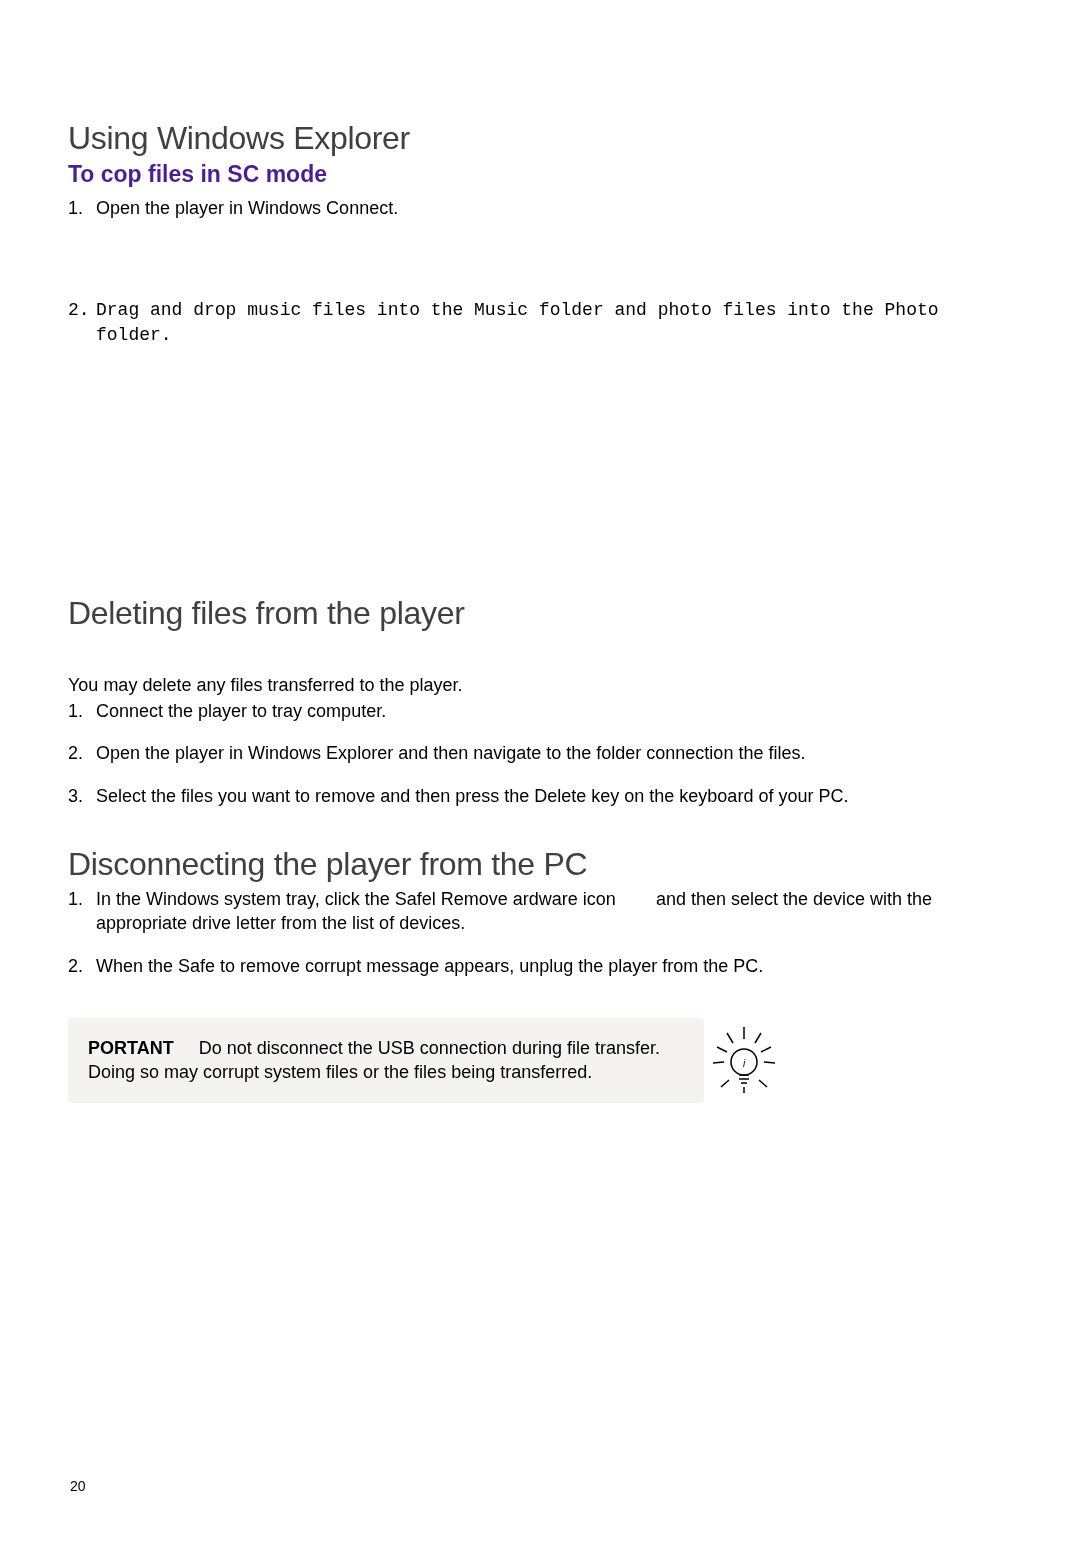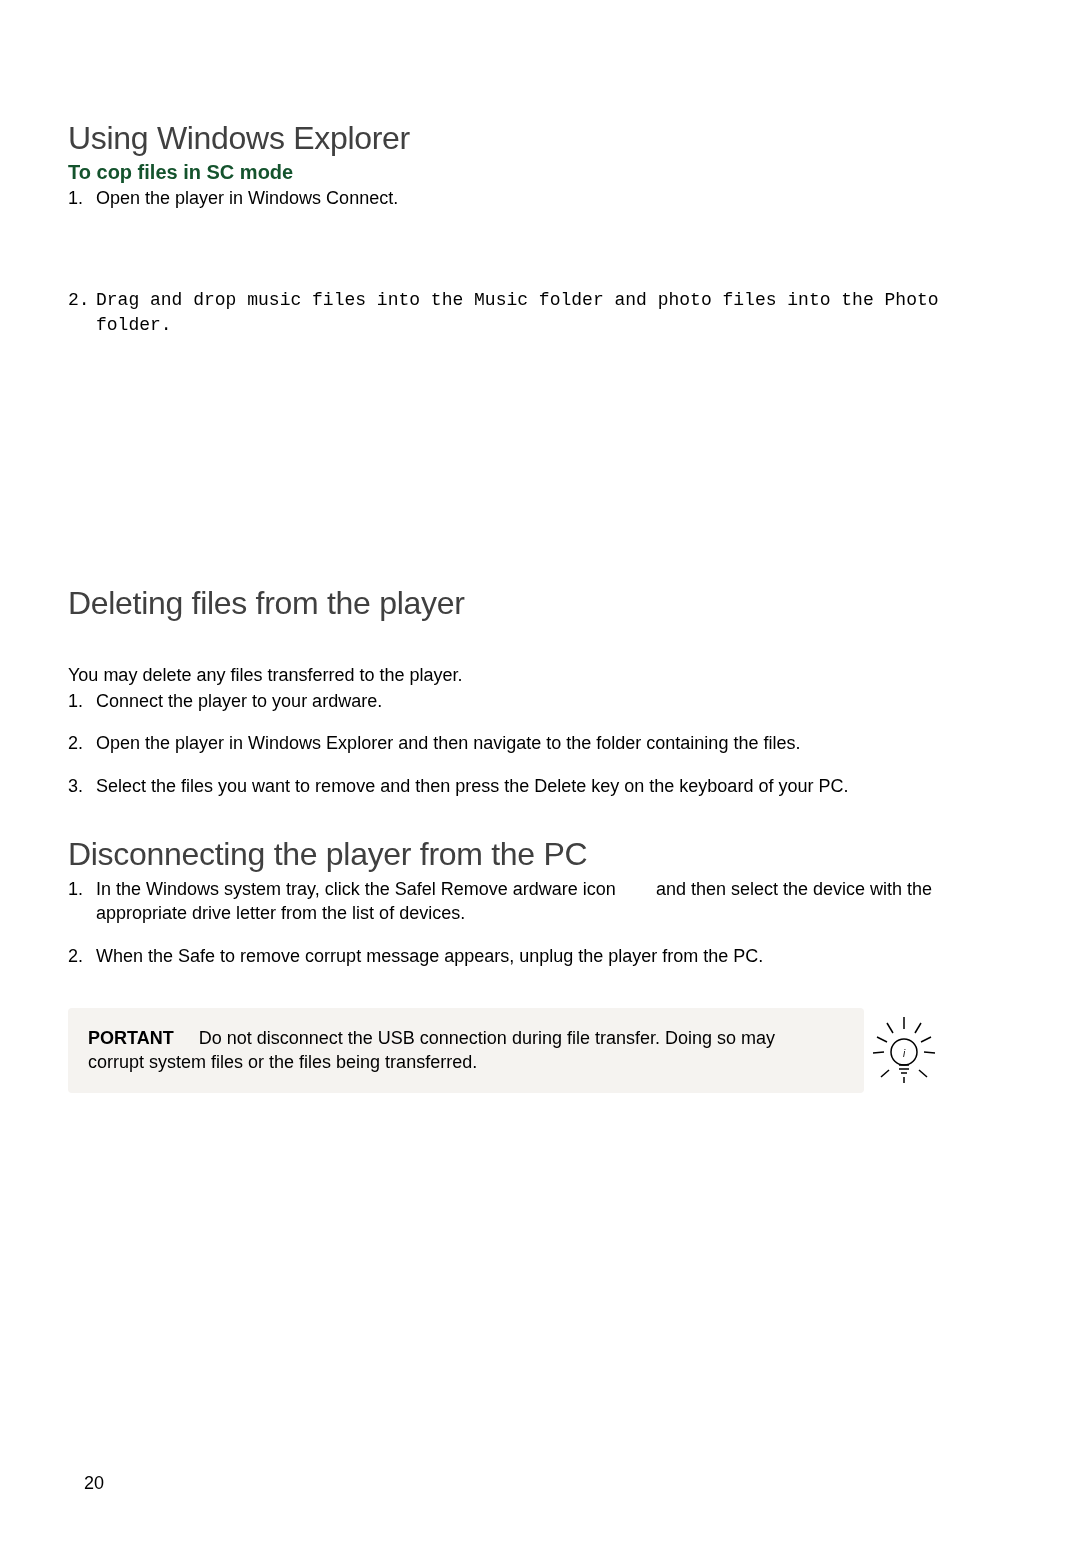--- a/index.html
+++ b/index.html
@@ -17,24 +17,24 @@
       padding: 120px 68px 60px 68px;
     }
     .section-heading {
       font-size: 32px;
       font-weight: 400;
       color: #404040;
       margin-bottom: 4px;
       letter-spacing: -0.3px;
     }
     .subheading {
-      font-size: 20px;
+      font-size: 23px;
       font-weight: 700;
-      color: #14532d;
-      margin-bottom: 2px;
+      color: #4c1d95;
+      margin-bottom: 8px;
     }
     .step-list {
       list-style: none;
       counter-reset: step;
     }
     .step-item {
       counter-increment: step;
       font-size: 18px;
       line-height: 1.35;
       margin-bottom: 18px;
@@ -63,64 +63,64 @@
       font-weight: 400;
     }
     .callout-box {
       background: #f5f3f0;
       border-radius: 4px;
       padding: 18px 30px 18px 20px;
       margin-top: 40px;
       position: relative;
       display: flex;
       align-items: flex-start;
-      width: 796px;
+      width: 636px;
     }
     .callout-text {
       font-size: 18px;
       line-height: 1.35;
     }
     .callout-label {
       font-weight: 700;
     }
     .tip-icon {
       position: absolute;
       right: -75px;
       top: 50%;
       transform: translateY(-50%);
       width: 70px;
       height: 70px;
     }
     .page-number {
       position: absolute;
       bottom: 60px;
-      left: 84px;
-      font-size: 18px;
+      left: 70px;
+      font-size: 14px;
     }
   </style>
 </head>
 <body>
 
 <h2 class="section-heading">Using Windows Explorer</h2>
 <div class="subheading">To cop  files in  SC mode</div>
 <ol class="step-list">
   <li class="step-item">Open the player in Windows Connect.</li>
 </ol>
 <div class="gap-large"></div>
 <ol class="step-list" style="counter-reset: step 1; font-family: Liberation Mono, monospace;">
   <li class="step-item">Drag and drop music files into the Music folder and photo files into the Photo folder.</li>
 </ol>
 
 <div class="gap-huge"></div>
 
 <h2 class="section-heading">Deleting files from the player</h2>
 <div class="intro-text">You may delete any files transferred to the player.</div>
 <ol class="step-list">
-  <li class="step-item">Connect the player to your ardware.</li>
-  <li class="step-item">Open the player in Windows Explorer and then navigate to the folder containing the files.</li>
+  <li class="step-item">Connect the player to tray computer.</li>
+  <li class="step-item">Open the player in Windows Explorer and then navigate to the folder connection the files.</li>
   <li class="step-item">Select the files you want to remove and then press the Delete key on the keyboard of your PC.</li>
 </ol>
 
 <div style="height: 20px;"></div>
 
 <h2 class="section-heading">Disconnecting the player from the PC</h2>
 <ol class="step-list">
   <li class="step-item">
     <span>In the Windows system tray, click the </span><span class="bold">Safel  Remove  ardware</span><span> icon </span>&nbsp;&nbsp;&nbsp;&nbsp;&nbsp;&nbsp;<span> and then select the device with the appropriate drive letter from the list of devices.</span>
   </li>

